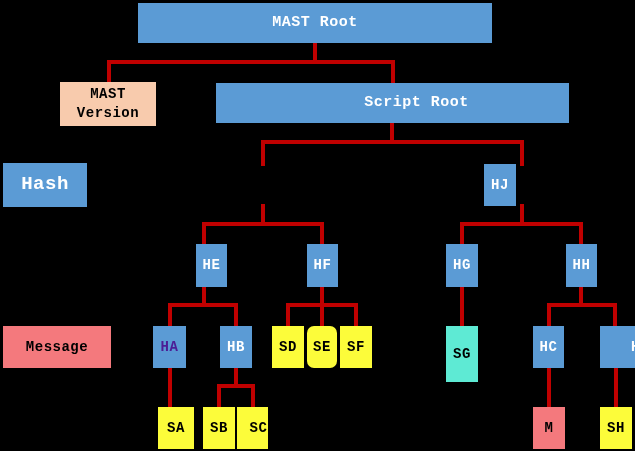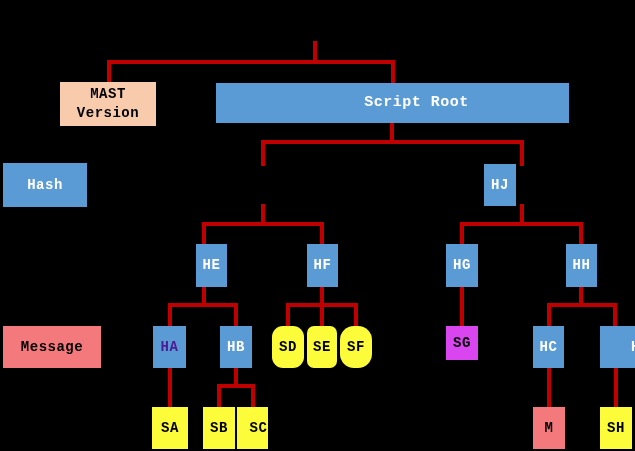--- a/index.html
+++ b/index.html
@@ -66,36 +66,37 @@
     <div class="connector" style="left: 547px; top: 303px; width: 70px; height: 4px; background: rgb(192, 0, 0);"></div>
     <div class="connector" style="left: 547px; top: 303px; width: 4px; height: 25px; background: rgb(192, 0, 0);"></div>
     <div class="connector" style="left: 613px; top: 303px; width: 4px; height: 25px; background: rgb(192, 0, 0);"></div>
     <div class="connector" style="left: 168px; top: 366px; width: 4px; height: 43px; background: rgb(192, 0, 0);"></div>
     <div class="connector" style="left: 234px; top: 366px; width: 4px; height: 22px; background: rgb(192, 0, 0);"></div>
     <div class="connector" style="left: 217px; top: 384px; width: 38px; height: 4px; background: rgb(192, 0, 0);"></div>
     <div class="connector" style="left: 217px; top: 384px; width: 4px; height: 25px; background: rgb(192, 0, 0);"></div>
     <div class="connector" style="left: 251px; top: 384px; width: 4px; height: 25px; background: rgb(192, 0, 0);"></div>
     <div class="connector" style="left: 547px; top: 366px; width: 4px; height: 43px; background: rgb(192, 0, 0);"></div>
     <div class="connector" style="left: 614px; top: 366px; width: 4px; height: 43px; background: rgb(192, 0, 0);"></div>
+    <div class="node" style="left: 138px; top: 3px; width: 354px; height: 40px; font-size: 15px; background: rgb(91, 155, 213); color: rgb(255, 255, 255);">MAST Root</div>
     <div class="node" style="left: 60px; top: 82px; width: 96px; height: 44px; font-size: 14px; background: rgb(248, 203, 173); color: rgb(0, 0, 0);">MAST
 Version</div>
     <div class="node" style="left: 216px; top: 83px; width: 353px; height: 40px; font-size: 15px; background: rgb(91, 155, 213); color: rgb(255, 255, 255); padding-left: 48px;">Script Root</div>
-    <div class="node" style="left: 3px; top: 163px; width: 84px; height: 44px; font-size: 14px; background: rgb(91, 155, 213); color: rgb(255, 255, 255);">Hash</div>
+    <div class="node" style="left: 3px; top: 163px; width: 84px; height: 44px; font-size: 19px; background: rgb(91, 155, 213); color: rgb(255, 255, 255);">Hash</div>
     <div class="node" style="left: 484px; top: 164px; width: 32px; height: 42px; font-size: 14px; background: rgb(91, 155, 213); color: rgb(255, 255, 255);">HJ</div>
     <div class="node" style="left: 188px; top: 244px; width: 31px; height: 43px; font-size: 14px; background: rgb(91, 155, 213); color: rgb(255, 255, 255); margin-left: 8px;">HE</div>
     <div class="node" style="left: 307px; top: 244px; width: 31px; height: 43px; font-size: 14px; background: rgb(91, 155, 213); color: rgb(255, 255, 255);">HF</div>
     <div class="node" style="left: 446px; top: 244px; width: 32px; height: 43px; font-size: 14px; background: rgb(91, 155, 213); color: rgb(255, 255, 255);">HG</div>
     <div class="node" style="left: 566px; top: 244px; width: 31px; height: 43px; font-size: 14px; background: rgb(91, 155, 213); color: rgb(255, 255, 255);">HH</div>
-    <div class="node" style="left: 3px; top: 326px; width: 98px; height: 42px; font-size: 14px; background: rgb(244, 121, 125); color: rgb(0, 0, 0);">Message</div>
+    <div class="node" style="left: 3px; top: 326px; width: 108px; height: 42px; font-size: 14px; background: rgb(244, 121, 125); color: rgb(0, 0, 0);">Message</div>
     <div class="node" style="left: 153px; top: 326px; width: 33px; height: 42px; font-size: 14px; background: rgb(91, 155, 213); color: #4c1d95;">HA</div>
     <div class="node" style="left: 220px; top: 326px; width: 32px; height: 42px; font-size: 14px; background: rgb(91, 155, 213); color: rgb(255, 255, 255);">HB</div>
-    <div class="node" style="left: 272px; top: 326px; width: 32px; height: 42px; font-size: 14px; background: rgb(252, 252, 58); color: rgb(0, 0, 0); border-radius: 11px;">SD</div>
+    <div class="node" style="left: 272px; top: 326px; width: 32px; height: 42px; font-size: 14px; background: rgb(252, 252, 58); color: rgb(0, 0, 0);">SD</div>
     <div class="node" style="left: 307px; top: 326px; width: 30px; height: 42px; font-size: 14px; background: rgb(252, 252, 58); color: rgb(0, 0, 0); border-radius: 7px;">SE</div>
-    <div class="node" style="left: 340px; top: 326px; width: 32px; height: 42px; font-size: 14px; background: rgb(252, 252, 58); color: rgb(0, 0, 0); border-radius: 14px;">SF</div>
-    <div class="node" style="left: 446px; top: 326px; width: 32px; height: 34px; font-size: 14px; background: #d946ef; color: rgb(0, 0, 0);">SG</div>
+    <div class="node" style="left: 340px; top: 326px; width: 32px; height: 42px; font-size: 14px; background: rgb(252, 252, 58); color: rgb(0, 0, 0);">SF</div>
+    <div class="node" style="left: 446px; top: 326px; width: 32px; height: 56px; font-size: 14px; background: #5eead4; color: rgb(0, 0, 0);">SG</div>
     <div class="node" style="left: 533px; top: 326px; width: 31px; height: 42px; font-size: 14px; background: rgb(91, 155, 213); color: rgb(255, 255, 255);">HC</div>
     <div class="node" style="left: 600px; top: 326px; width: 31px; height: 42px; font-size: 14px; background: rgb(91, 155, 213); color: rgb(255, 255, 255); padding-left: 40px;">HD</div>
-    <div class="node" style="left: 152px; top: 407px; width: 36px; height: 42px; font-size: 14px; background: rgb(252, 252, 58); color: rgb(0, 0, 0);">SA</div>
+    <div class="node" style="left: 158px; top: 407px; width: 36px; height: 42px; font-size: 14px; background: rgb(252, 252, 58); color: rgb(0, 0, 0);">SA</div>
     <div class="node" style="left: 203px; top: 407px; width: 32px; height: 42px; font-size: 14px; background: rgb(252, 252, 58); color: rgb(0, 0, 0);">SB</div>
     <div class="node" style="left: 237px; top: 407px; width: 31px; height: 42px; font-size: 14px; background: rgb(252, 252, 58); color: rgb(0, 0, 0); padding-left: 12px;">SC</div>
     <div class="node" style="left: 533px; top: 407px; width: 32px; height: 42px; font-size: 14px; background: rgb(244, 121, 125); color: rgb(0, 0, 0);">M</div>
     <div class="node" style="left: 600px; top: 407px; width: 32px; height: 42px; font-size: 14px; background: rgb(252, 252, 58); color: rgb(0, 0, 0);">SH</div>
   </div>
 
 </body></html>

